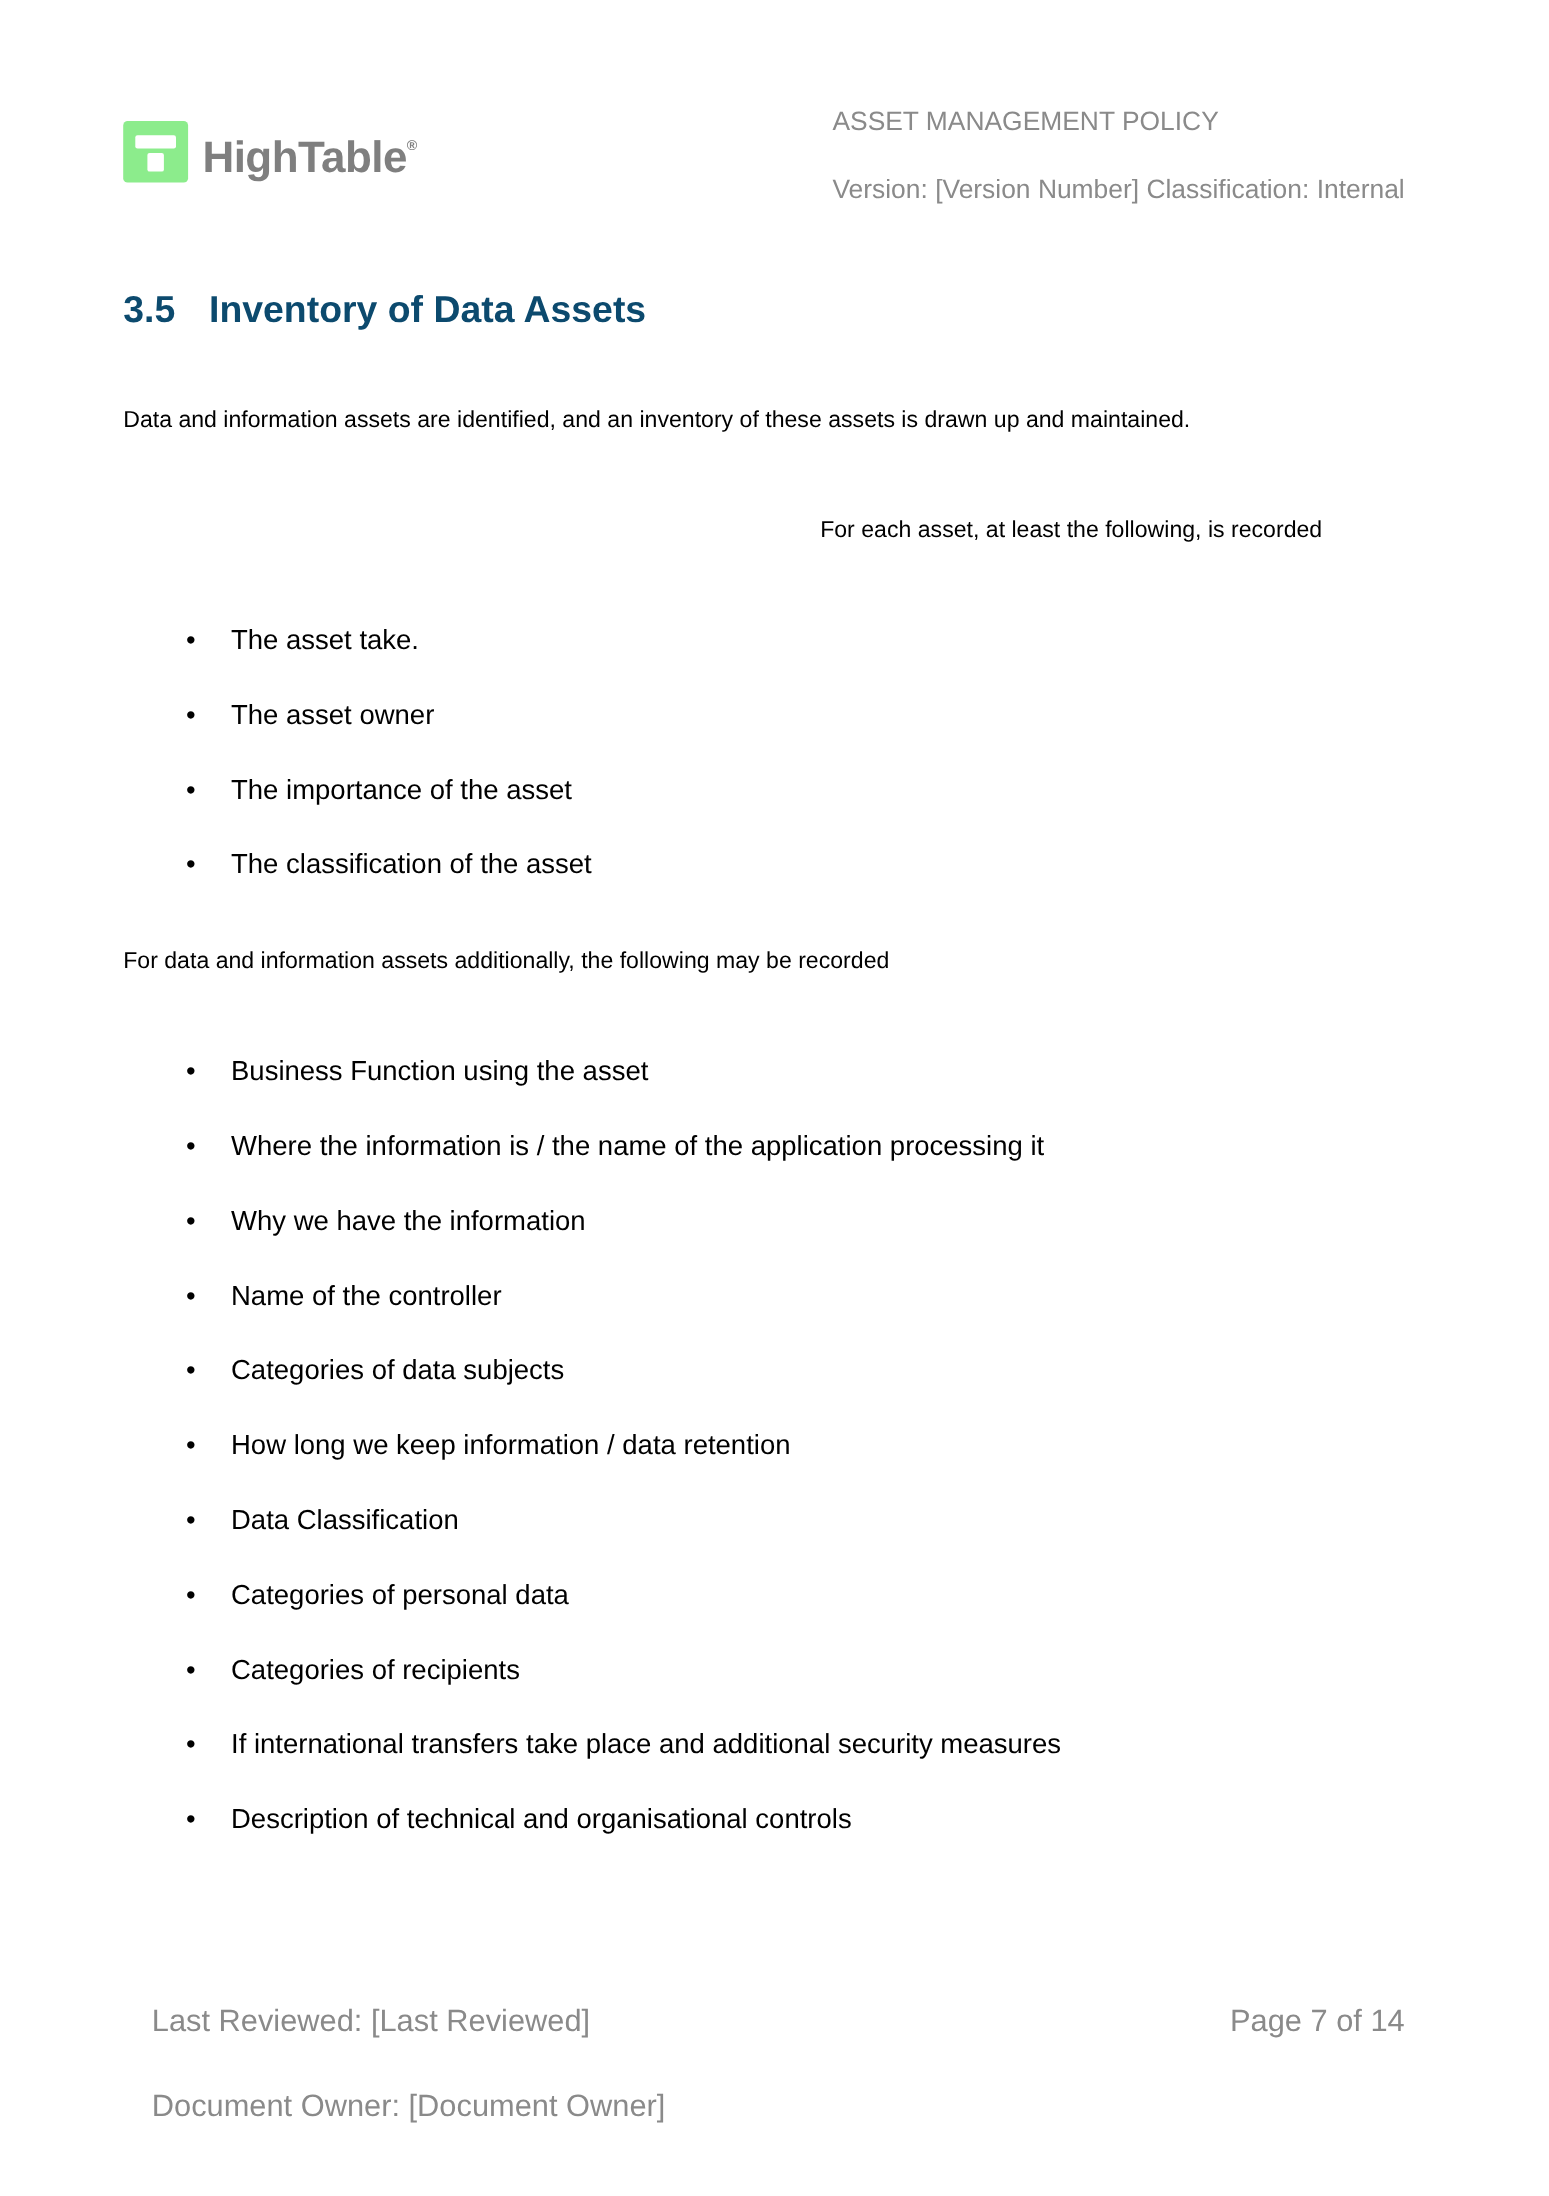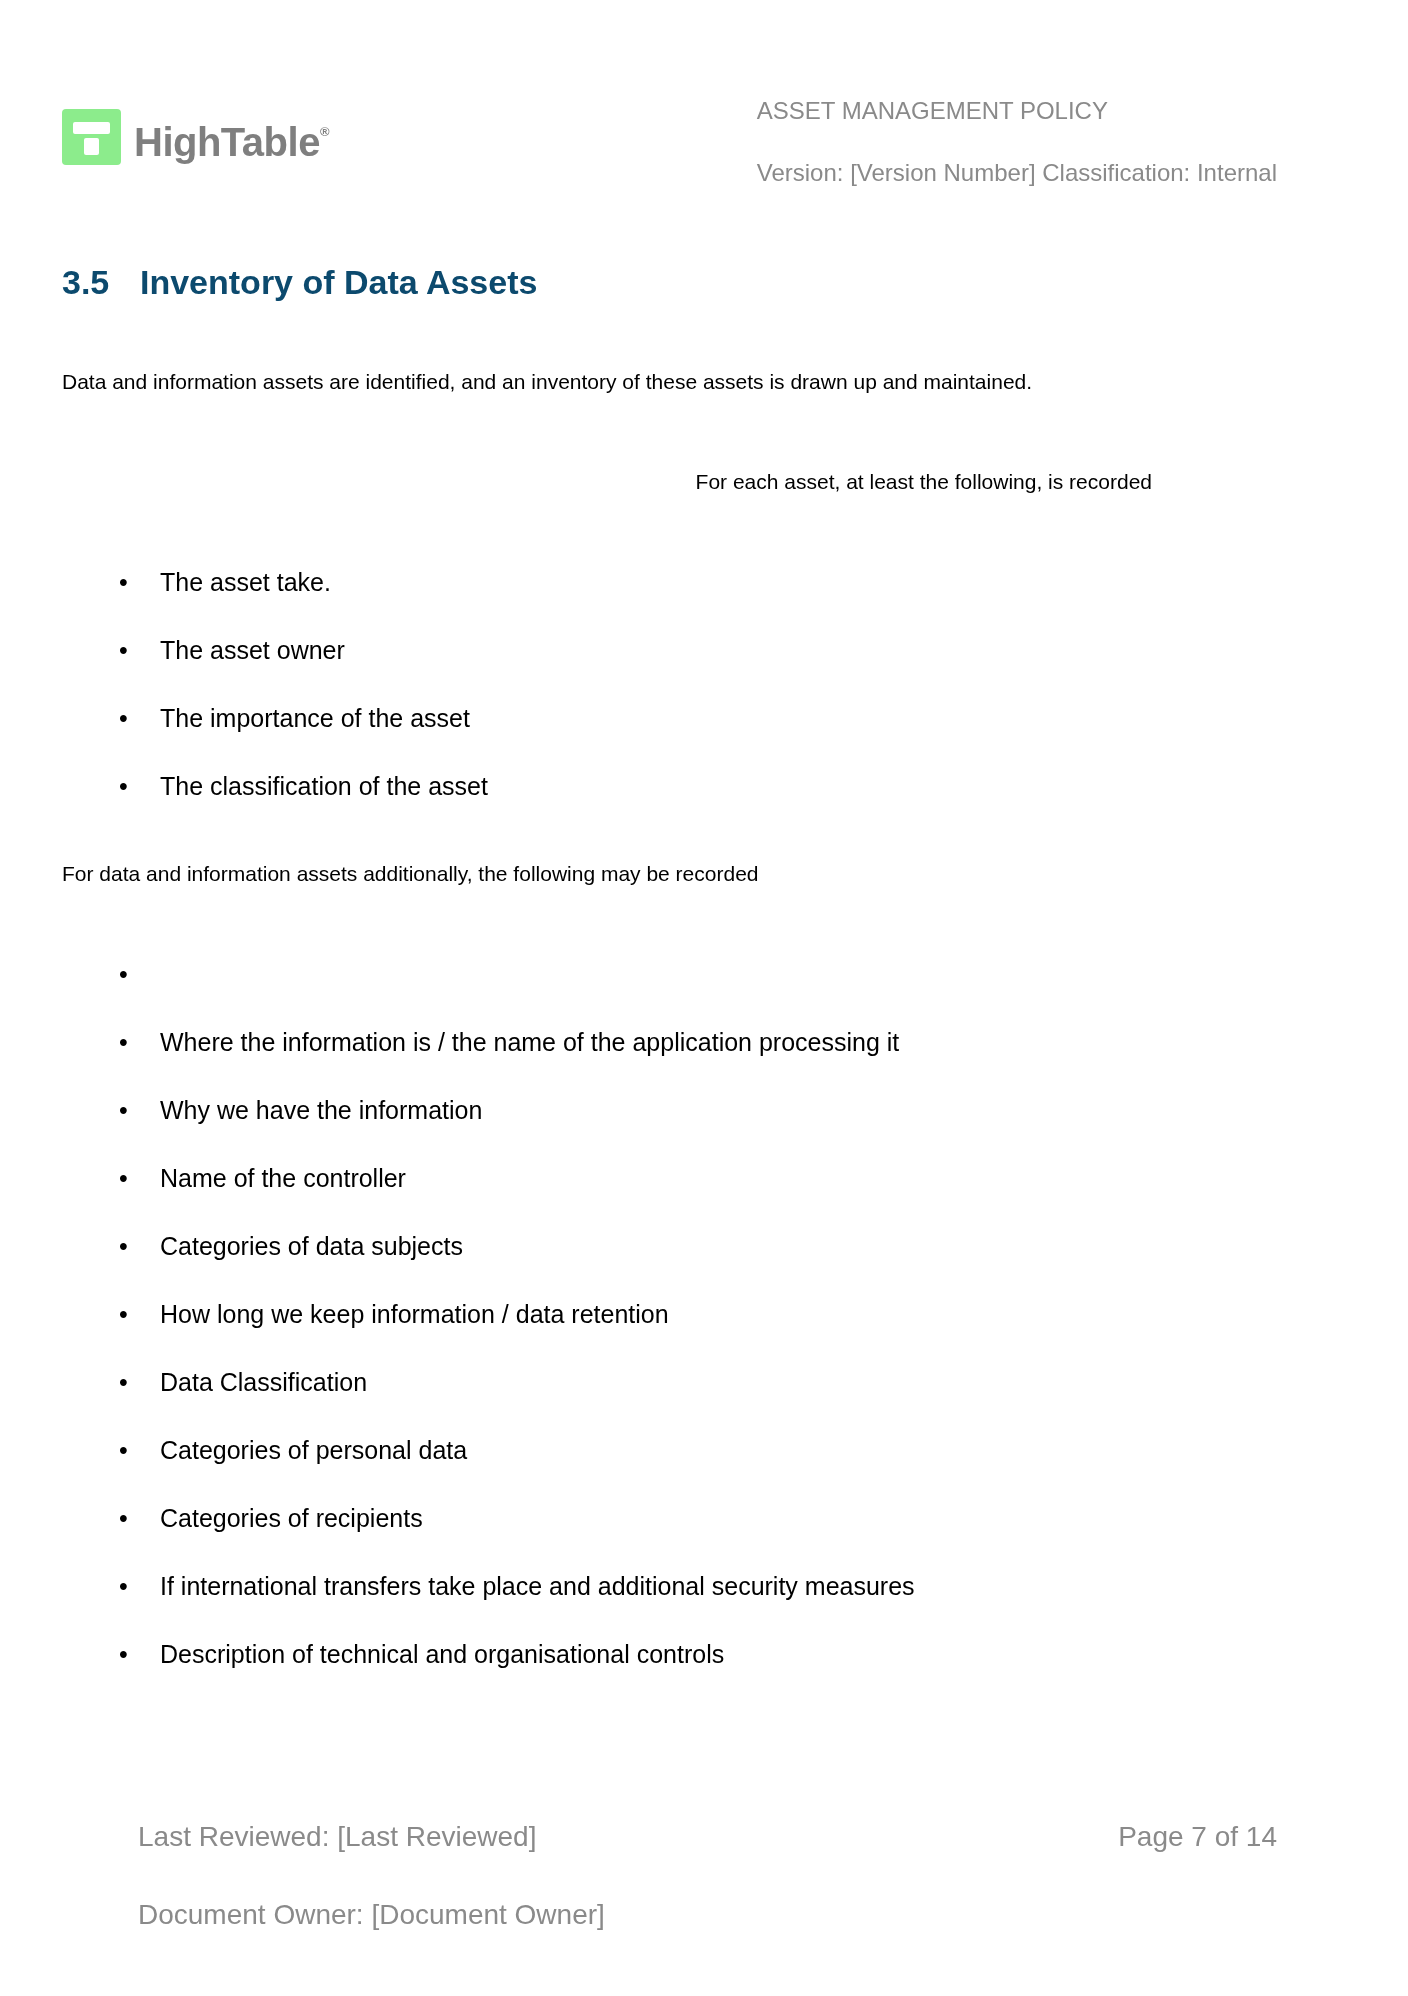--- a/index.html
+++ b/index.html
@@ -4,21 +4,21 @@
 <style>
   html, body { margin: 0; padding: 0; background: #ffffff; }
   .page {
     position: relative;
     width: 1408px;
     height: 1996px;
     background: #ffffff;
     font-family: "Liberation Sans", sans-serif;
     color: #000000;
     box-sizing: border-box;
-    padding: 96px 131px 0 62px;
+    padding: 96px 131px 0 112px;
     overflow: hidden;
   }
 
   
   .header {
     display: flex;
     justify-content: space-between;
     align-items: flex-start;
     height: 102px;
   }
@@ -134,20 +134,21 @@
         <span class="dot">•</span>
         <span>The classification of the asset</span>
       </li>
   </ul>
 
   <p class="body-p p-additional">For data and information assets additionally, the following may be recorded</p>
 
   <ul class="blist">
     <li>
         <span class="dot">•</span>
+        <span>Business Function using the asset</span>
       </li>
     <li>
         <span class="dot">•</span>
         <span>Where the information is / the name of the application processing it</span>
       </li>
     <li>
         <span class="dot">•</span>
         <span>Why we have the information</span>
       </li>
     <li>

